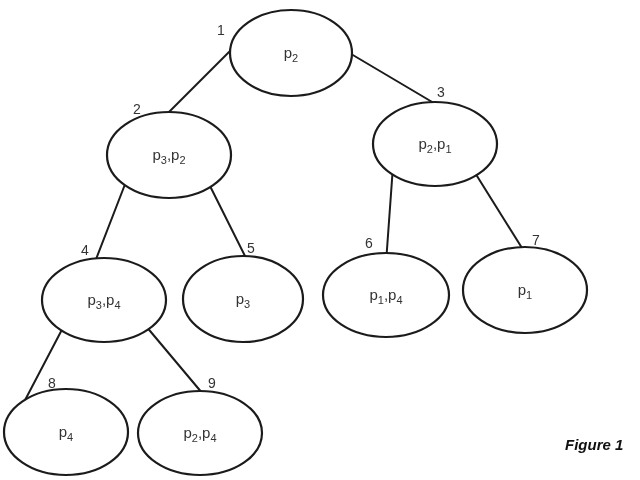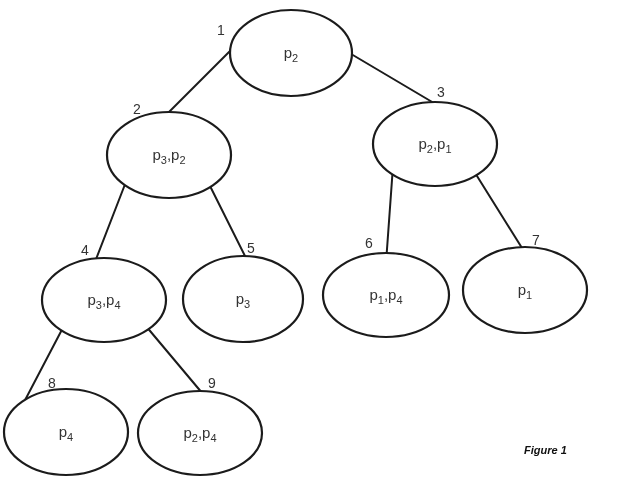--- a/index.html
+++ b/index.html
@@ -28,29 +28,28 @@
     fill: var(--text, #333333);
   }
   .node-label .sub { font-size: 11px; }
   .node-number {
     font-family: "Liberation Sans", sans-serif;
     font-size: 14px;
     fill: var(--text, #333333);
   }
   .figure-caption {
     position: absolute;
-    left: 524px;
+    left: 565px;
     top: 436px;
     font-family: "Liberation Sans", sans-serif;
-    font-size: 11px;
+    font-size: 15px;
     font-weight: bold;
     font-style: italic;
     color: #111111;
     white-space: nowrap;
-    margin-top: 8px;
   }
 </style>
 </head>
 <body>
 
 <div class="canvas">
   <svg class="diagram" id="diagram-svg" width="640" height="480" viewBox="0 0 640 480">
       <line x1="239" y1="42" x2="161" y2="120" class="edge"></line>
       <line x1="341" y1="48" x2="444" y2="109" class="edge"></line>
       <line x1="129" y1="174" x2="93" y2="267" class="edge"></line>

